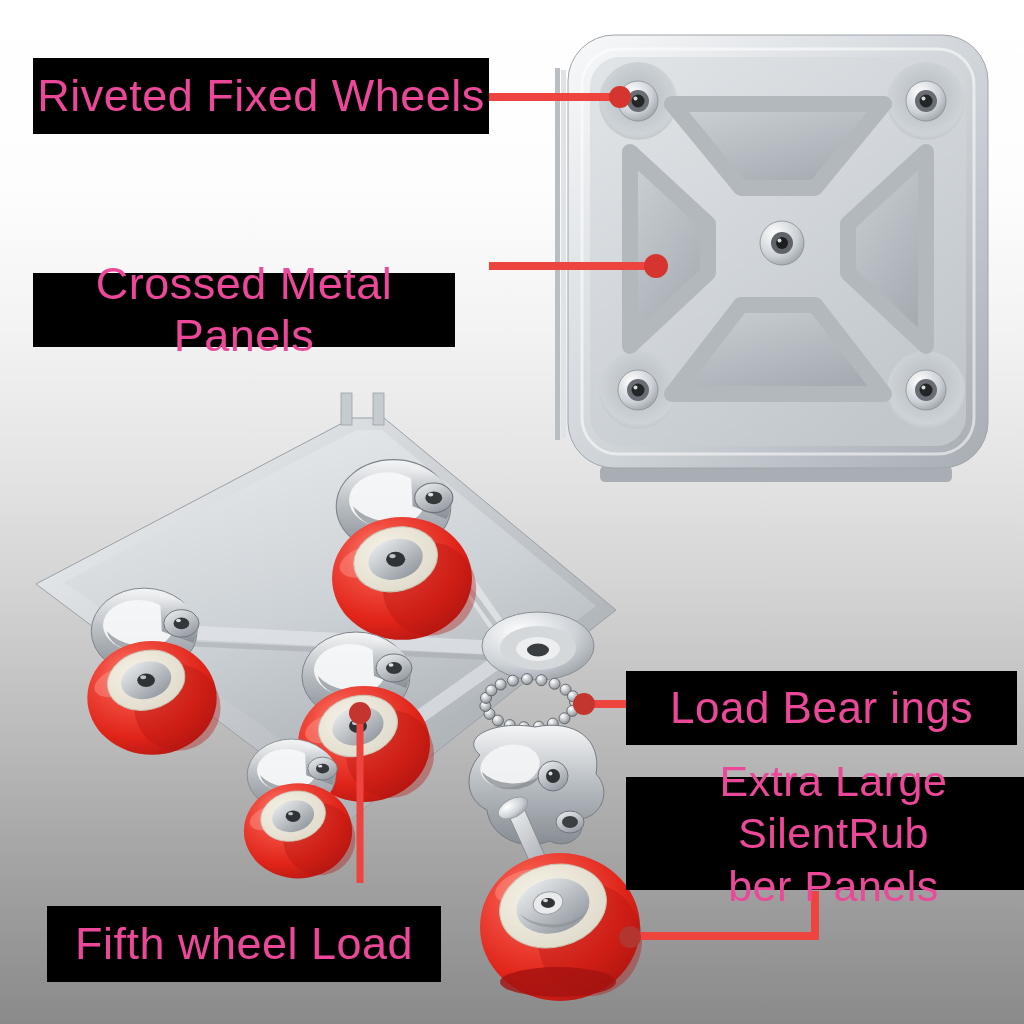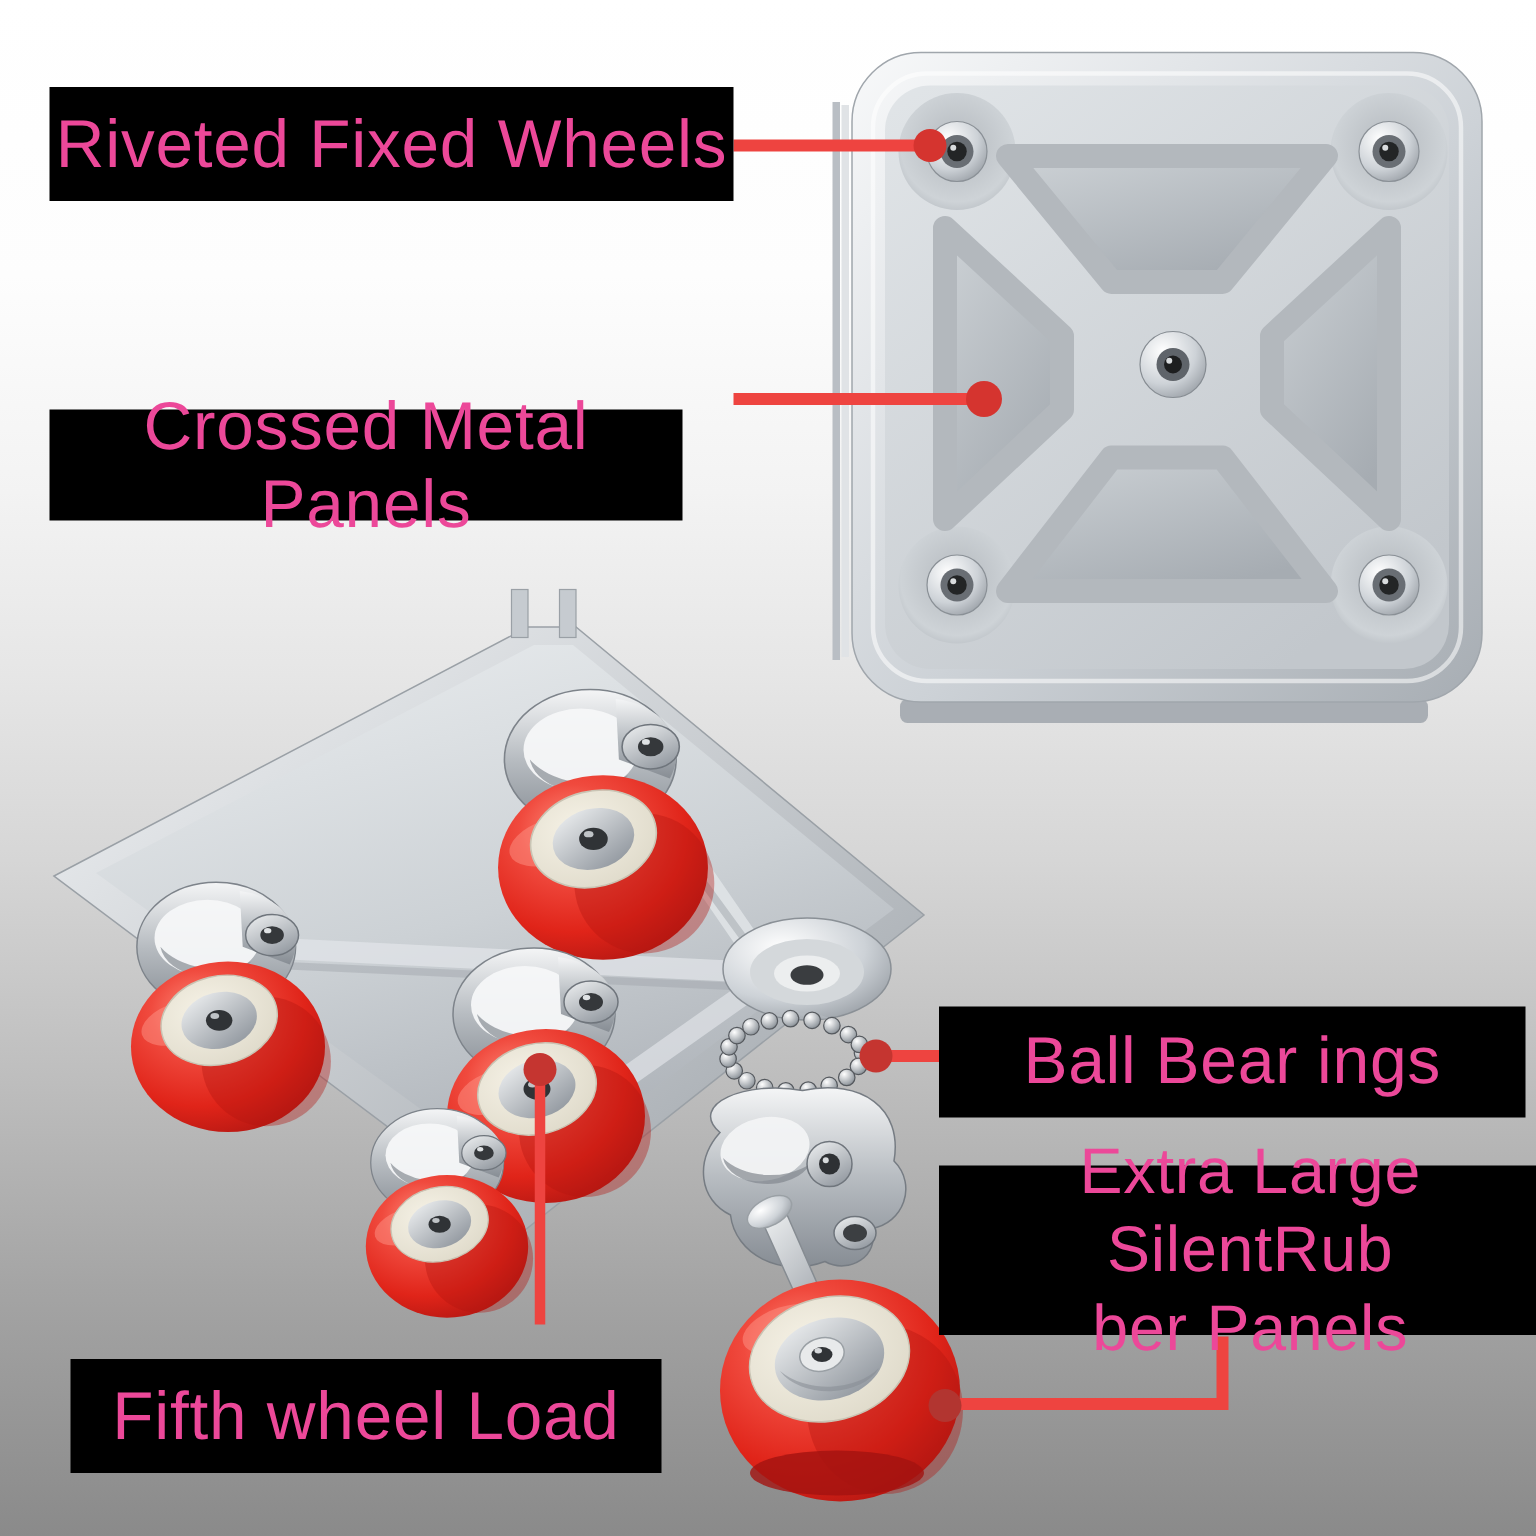--- a/index.html
+++ b/index.html
@@ -286,21 +286,21 @@
 
   <div class="banner banner-1">
     <span>Riveted Fixed Wheels</span>
   </div>
 
   <div class="banner banner-2">
     <span>Crossed Metal Panels</span>
   </div>
 
   <div class="banner banner-3">
-    <span>Ball Bear ings</span>
+    <span>Load Bear ings</span>
   </div>
 
   <div class="banner banner-4">
     <span>Extra Large SilentRub</span>
     <span>ber Panels</span>
   </div>
 
   <div class="banner banner-5">
     <span>Fifth wheel Load</span>
   </div>

